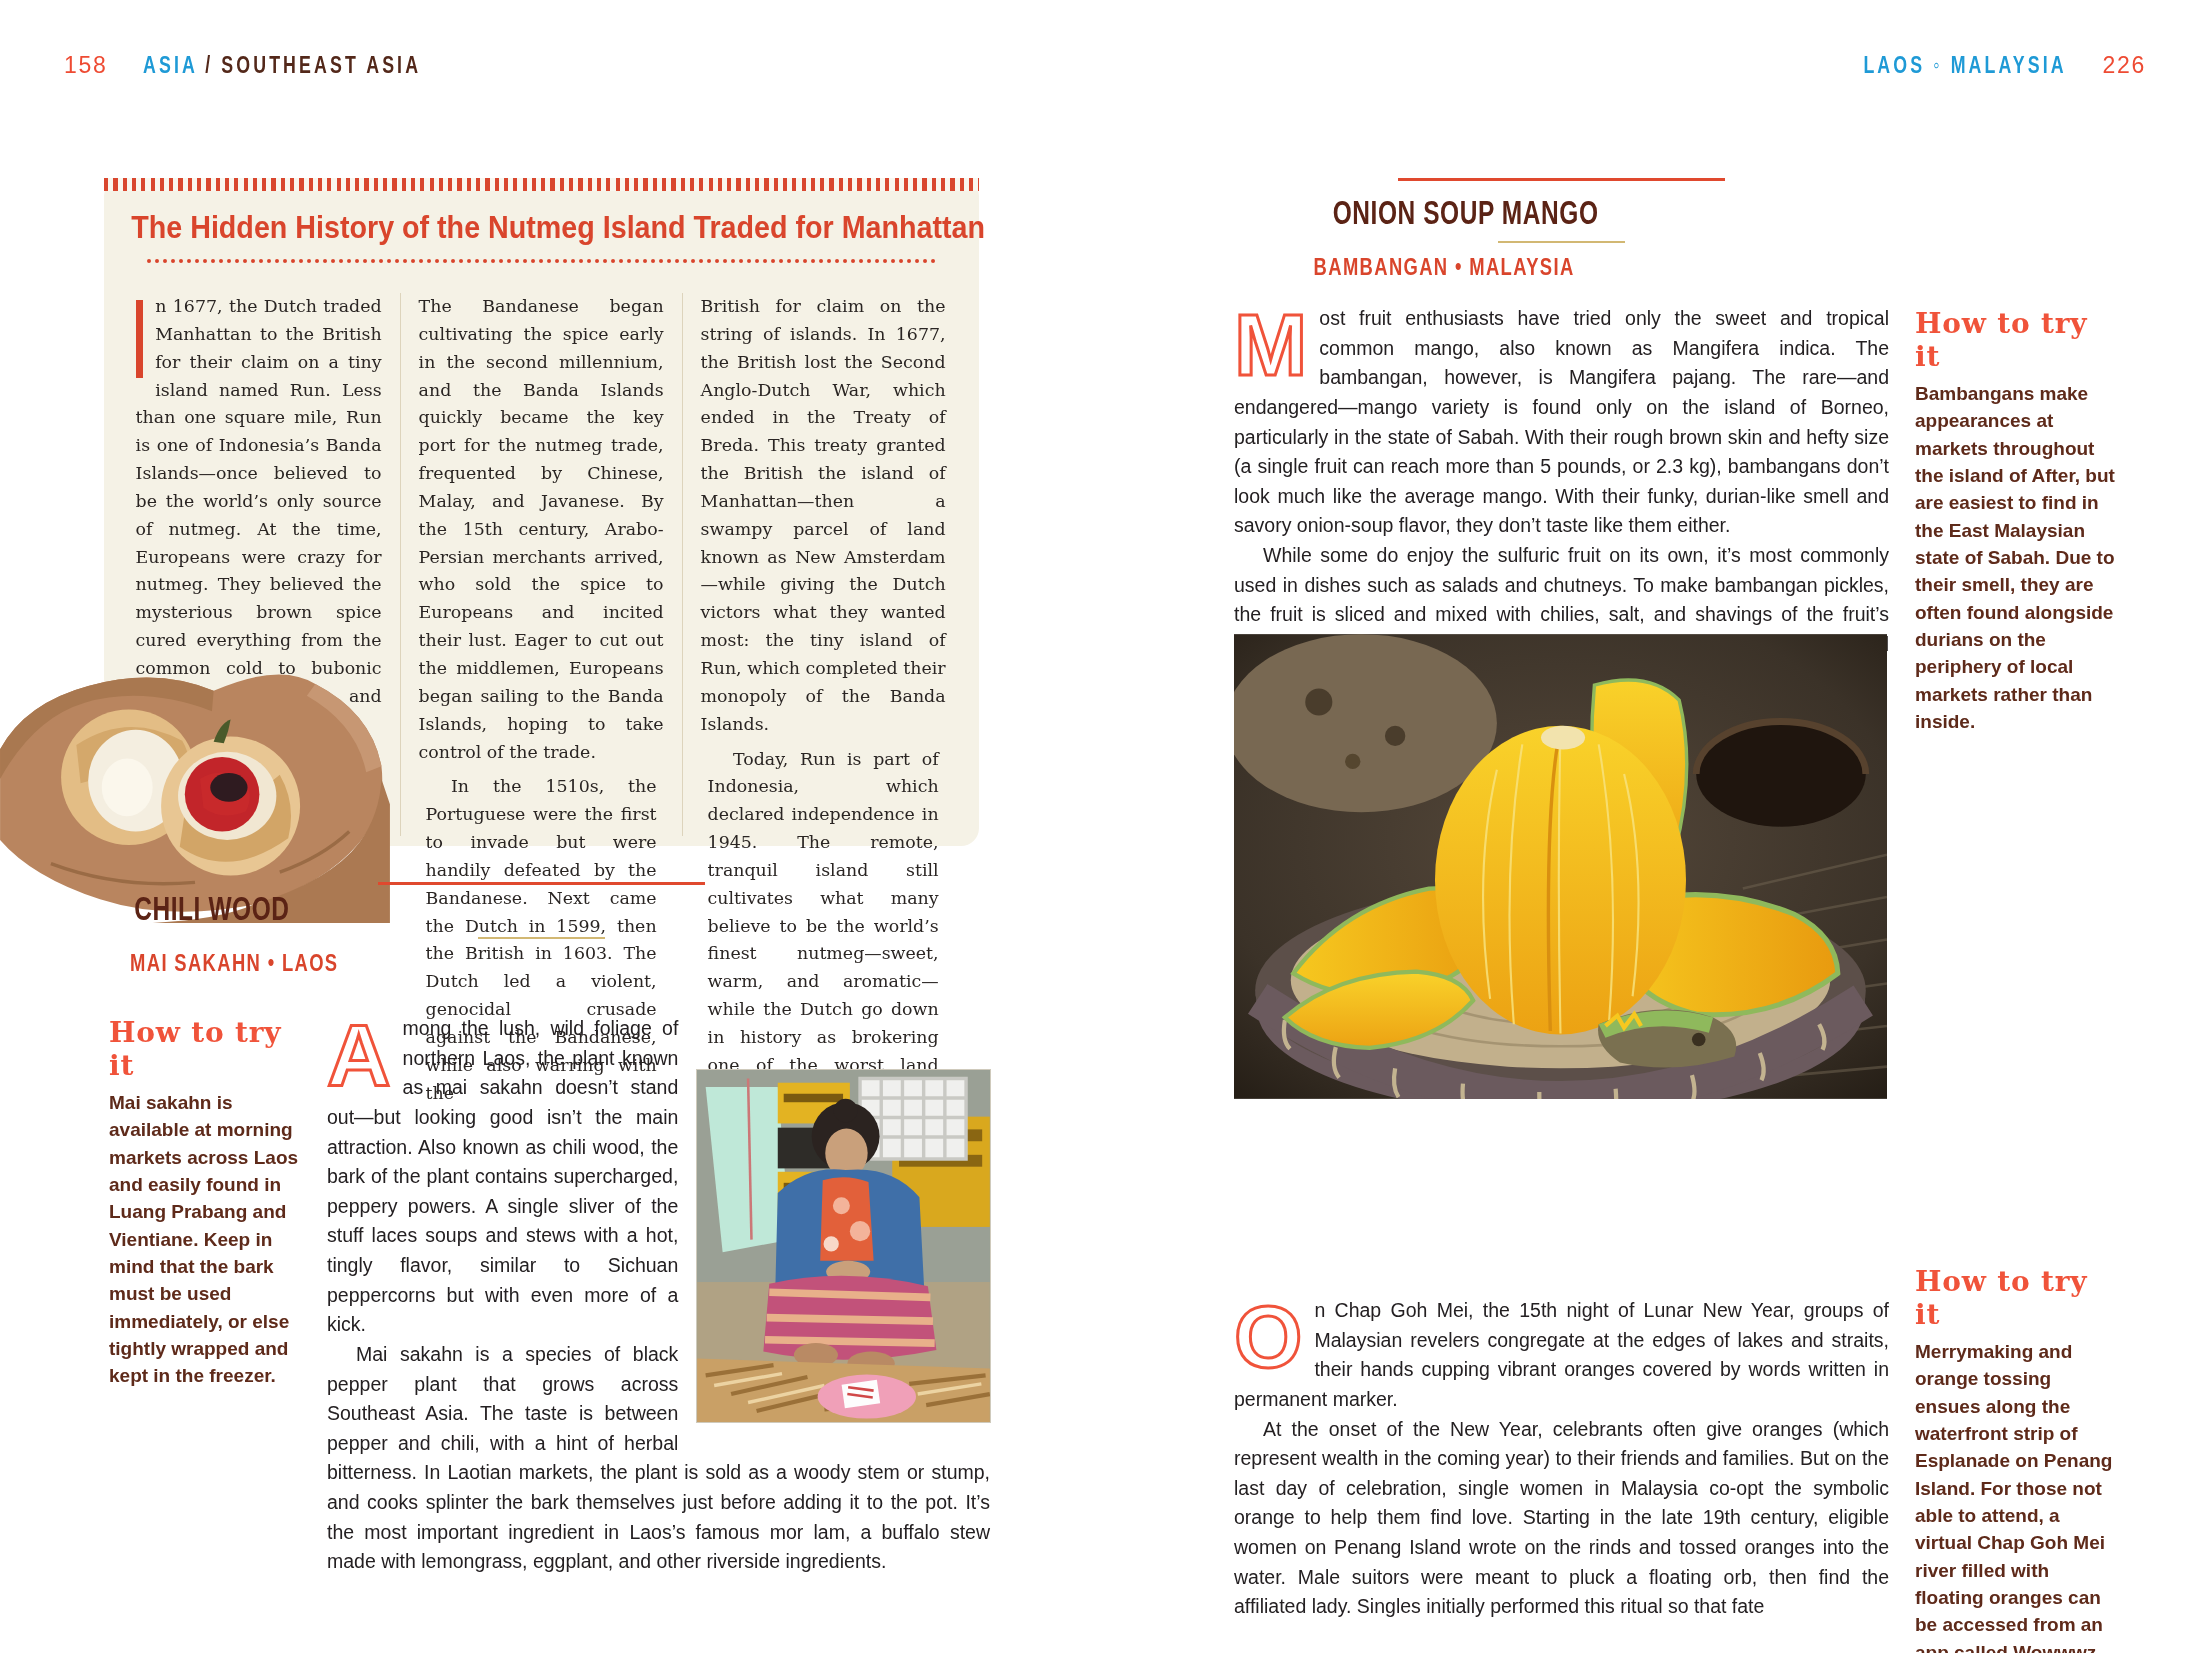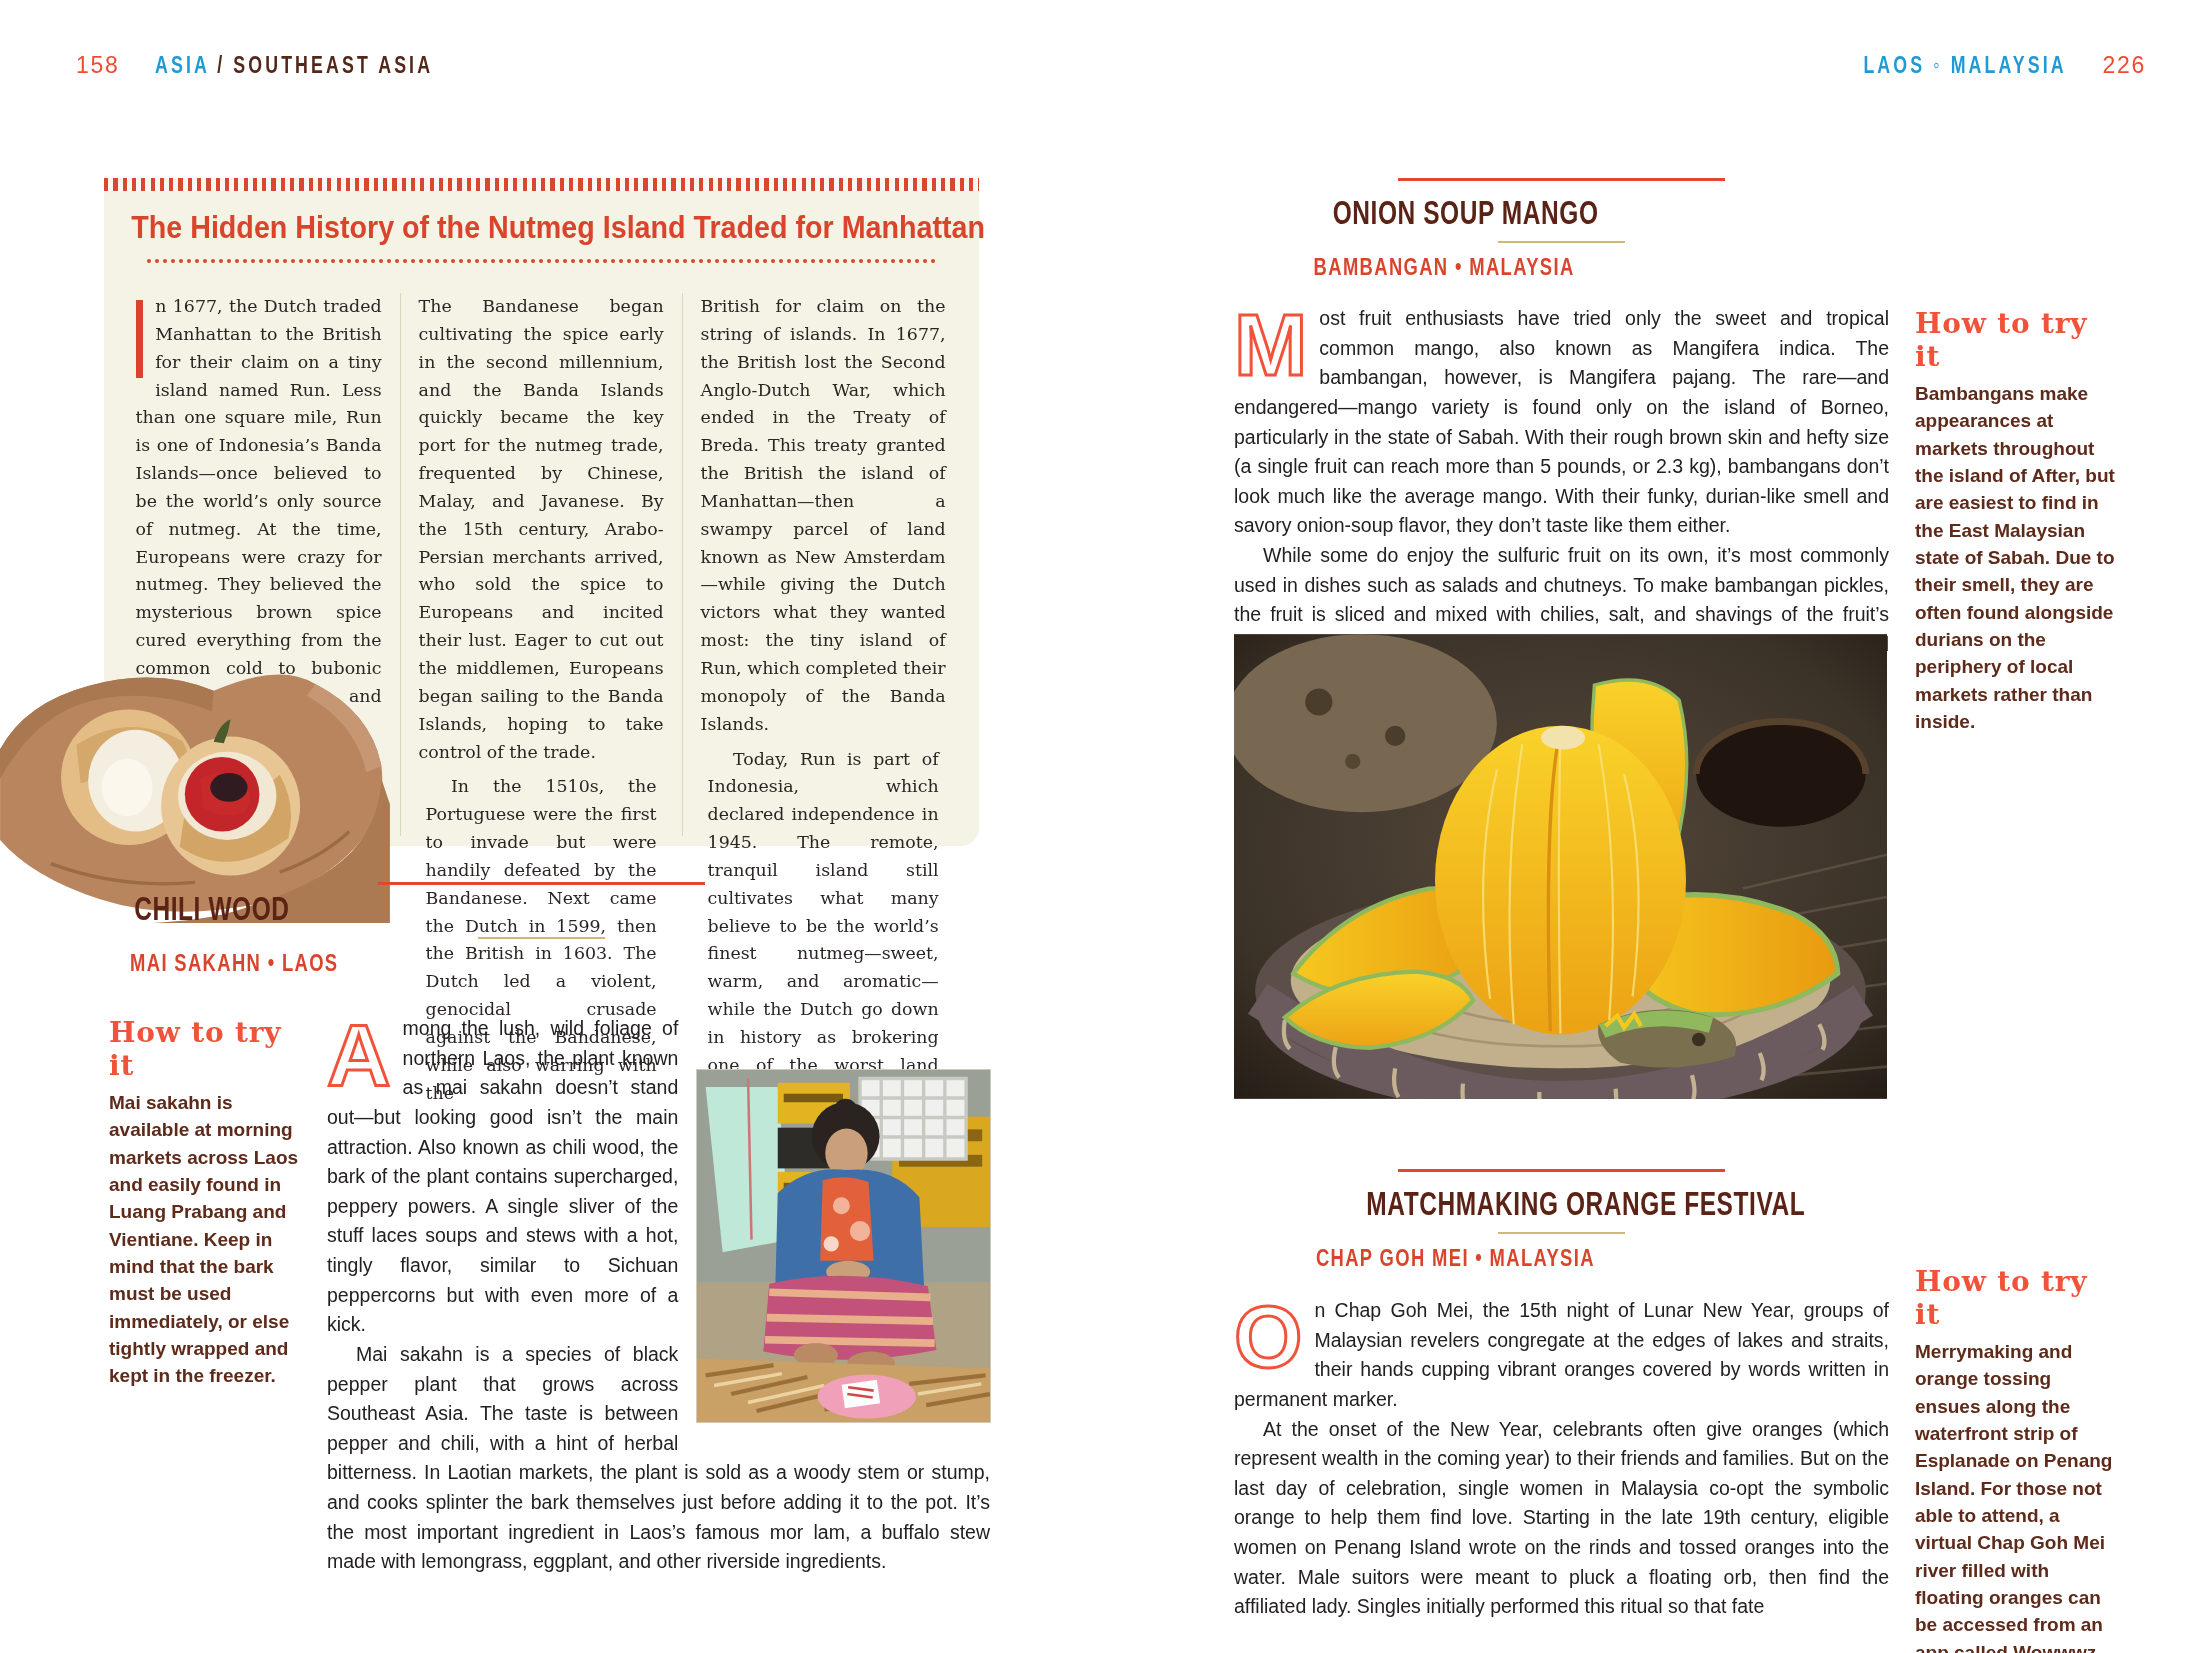--- a/index.html
+++ b/index.html
@@ -64,21 +64,21 @@
   .market-float{float:right;width:293px;height:352px;margin:56px 0 10.2px 18.7px;
                 background:#9aa095;outline:0.8px solid #cfcabc;}
 
   svg{display:block;}
 </style>
 </head>
 <body>
 
 <div id="page">
 
-  <div class="abs" style="left:76px;top:51px;text-align:right;">
+  <div class="abs" style="left:64px;top:51px;text-align:right;">
     <span class="folio">158</span>
     <span class="runhead rh-left" style="margin-left:32px;">
       <span class="rh-blue">ASIA</span>
       <span class="rh-brown">/</span>
       <span class="rh-brown">SOUTHEAST ASIA</span>
     </span>
   </div>
   <div class="abs" style="right:59px;top:51px;text-align:right;">
     <span class="runhead rh-right rh-blue" style="margin-right:32px;">LAOS ◦ MALAYSIA</span>
     <span class="folio">226</span>
@@ -289,26 +289,20 @@
       </g>
       <ellipse cx="388" cy="122" rx="26" ry="14" fill="#f2e3ad"></ellipse>
 
       <path d="M430,460 Q500,430 565,452 Q600,470 590,498 Q520,520 455,505 Q425,485 430,460 Z" fill="#7a7050"></path>
       <path d="M430,460 Q500,432 565,452 L560,470 Q495,452 438,476 Z" fill="#8fb95c"></path>
       <circle cx="548" cy="478" r="8" fill="#3a3020"></circle>
       <path d="M438,462 l14,-12 8,14 12,-16 8,14" stroke="#f6c81f" stroke-width="5" fill="none"></path>
     </svg>
   </div>
 
-  <div class="abs headblock" style="left:1281px;top:1169px;width:560px;">
-    <div class="rule-red" style="width:327px;"></div>
-    <div style="margin-top:12px;"><span class="sec-title">MATCHMAKING ORANGE FESTIVAL</span></div>
-    <div class="rule-gold" style="width:127px;margin-top:8.5px;"></div>
-    <div style="margin-top:10.2px;"><span class="sec-sub">CHAP GOH MEI • MALAYSIA</span></div>
-  </div>
 
   <div class="abs sansbody" style="left:1234px;top:1296px;width:655px;">
     <p>
       <span class="dc">O</span>
       <span>n Chap Goh Mei, the 15th night of Lunar New Year, groups of Malaysian revelers congregate at the edges of lakes and straits, their hands cupping vibrant oranges covered by words written in permanent marker.</span>
     </p>
     <p class="indent">At the onset of the New Year, celebrants often give oranges (which represent wealth in the coming year) to their friends and families. But on the last day of celebration, single women in Malaysia co-opt the symbolic orange to help them find love. Starting in the late 19th century, eligible women on Penang Island wrote on the rinds and tossed oranges into the water. Male suitors were meant to pluck a floating orb, then find the affiliated lady. Singles initially performed this ritual so that fate</p>
   </div>
 
   <div class="abs howto" style="left:1915px;top:1265px;">

